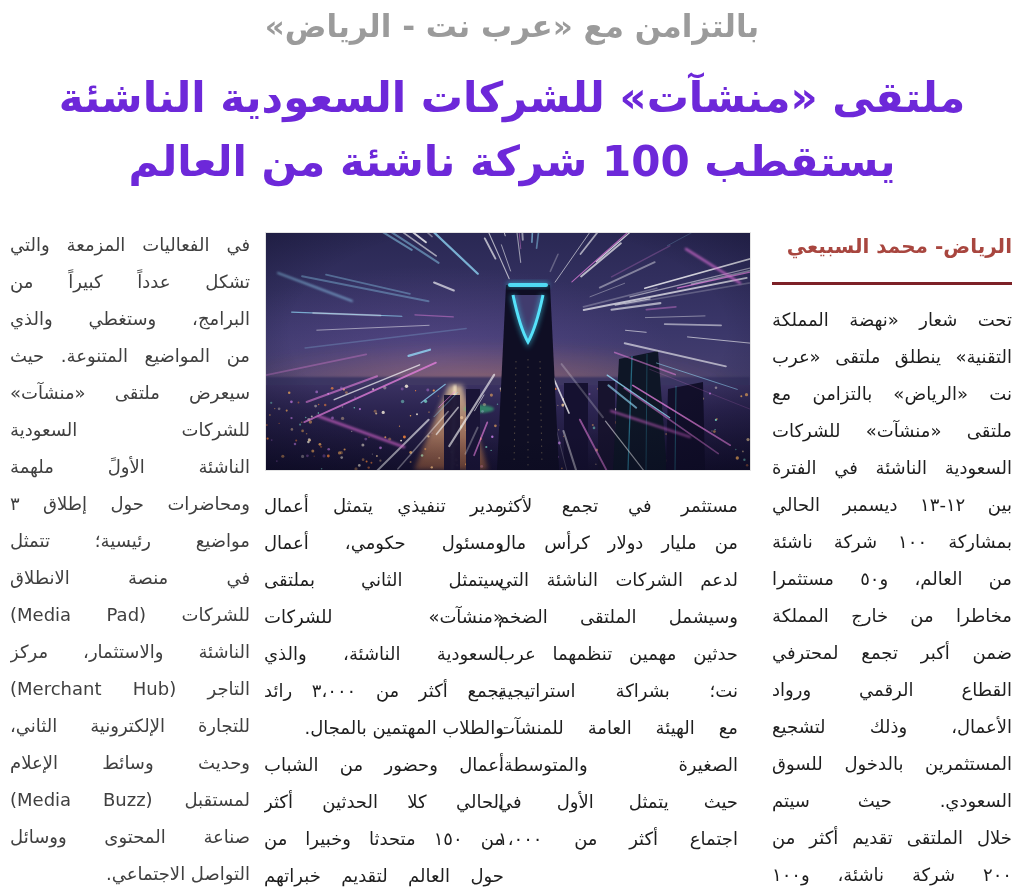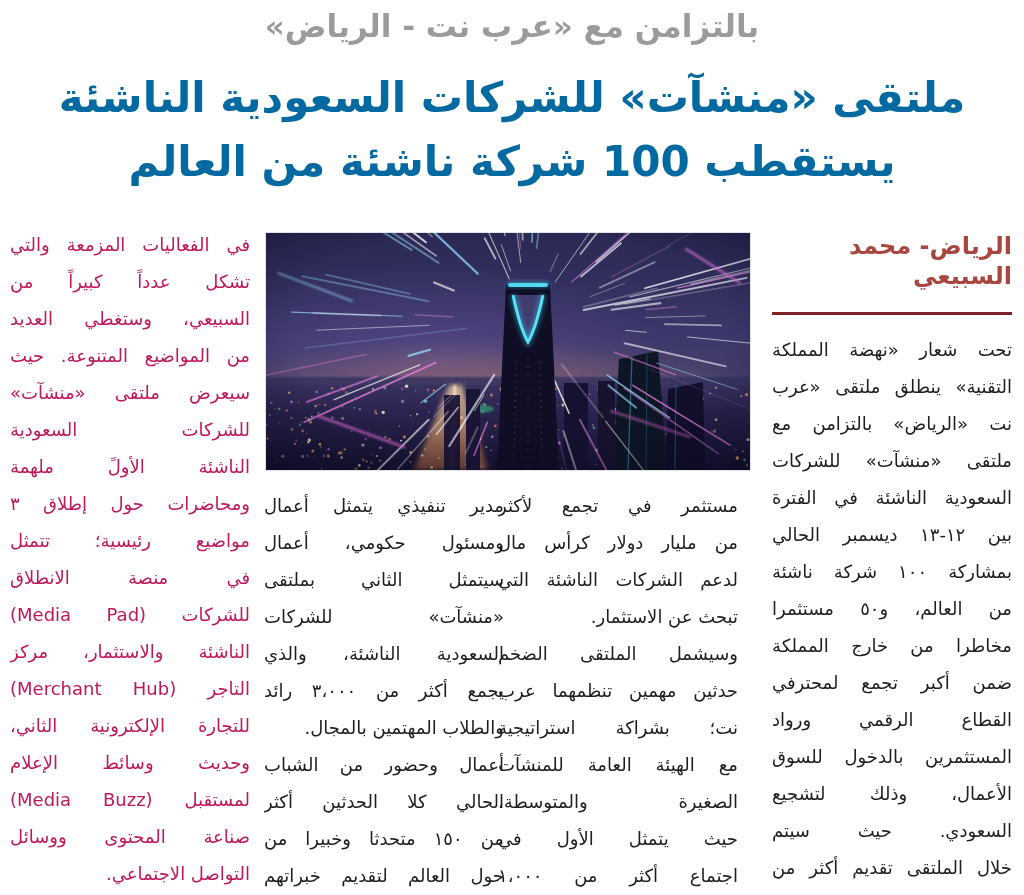--- a/index.html
+++ b/index.html
@@ -21,39 +21,39 @@
     box-shadow:0 0 0 1px #e3e3e3; overflow:hidden; background:#2b2956;
   }
   .photo svg { display:block; width:100%; height:100%; }
 
   .col { position:absolute; width:240px; }
   .col-1 { left:772px; top:229px; }
   .col-2 { left:498px; top:487px; }
   .col-3 { left:264px; top:487px; }
   .col-4 { left:10px;  top:226px; }
 
-  .byline { font-size:24px; font-weight:bold; line-height:30px; margin-top:2px; text-align:right; }
+  .byline { font-size:20px; font-weight:bold; line-height:30px; margin-top:2px; text-align:right; }
   .byline-rule { height:3px; width:100%; margin-top:21px; }
   .col-1 .col-text { margin-top:16px; }
 
   .tline {
     font-size:18px; line-height:37px;
     text-align:justify; text-align-last:justify;
     white-space:nowrap; overflow:hidden;
   }
   .tline.para-end { text-align-last:right; }
 </style>
 </head>
 <body style="background: rgb(255, 255, 255);">
 
 <div class="page">
 
   <div class="kicker" style="color: rgb(155, 155, 155);">بالتزامن مع «عرب نت - الرياض»</div>
 
-  <h1 class="headline" style="color: #0369a1;"><span>ملتقى «منشآت» للشركات السعودية الناشئة</span><br><span>يستقطب 100 شركة ناشئة من العالم</span></h1>
+  <h1 class="headline" style="color: #6d28d9;"><span>ملتقى «منشآت» للشركات السعودية الناشئة</span><br><span>يستقطب 100 شركة ناشئة من العالم</span></h1>
 
   <div class="photo" aria-label="Night aerial view of Riyadh skyline with Kingdom Centre tower lit in cyan and warp-speed light streaks">
     <svg viewBox="0 0 484 237" preserveAspectRatio="none">
       <defs>
         <linearGradient id="skyG" x1="0" y1="0" x2="0" y2="1">
           <stop offset="0" stop-color="#2a2854"></stop>
           <stop offset="0.42" stop-color="#3b376a"></stop>
           <stop offset="0.62" stop-color="#46406f"></stop>
           <stop offset="0.75" stop-color="#4b4070"></stop>
           <stop offset="1" stop-color="#2b2650"></stop>
@@ -489,34 +489,33 @@
         <div class="tline">التقنية» ينطلق ملتقى «عرب</div>
         <div class="tline">نت «الرياض» بالتزامن مع</div>
         <div class="tline">ملتقى «منشآت» للشركات</div>
         <div class="tline">السعودية الناشئة في الفترة</div>
         <div class="tline">بين ١٢-١٣ ديسمبر الحالي</div>
         <div class="tline">بمشاركة ١٠٠ شركة ناشئة</div>
         <div class="tline">من العالم، و٥٠ مستثمرا</div>
         <div class="tline">مخاطرا من خارج المملكة</div>
         <div class="tline">ضمن أكبر تجمع لمحترفي</div>
         <div class="tline">القطاع الرقمي ورواد</div>
+        <div class="tline">الأعمال، وذلك لتشجيع</div>
         <div class="tline">المستثمرين بالدخول للسوق</div>
-        <div class="tline">الأعمال، وذلك لتشجيع</div>
         <div class="tline">السعودي. حيث سيتم</div>
         <div class="tline">خلال الملتقى تقديم أكثر من</div>
         <div class="tline">٢٠٠ شركة ناشئة، و١٠٠</div>
       </div>
   </div>
 
   <div class="col col-2">
     <div class="col-text" style="color: rgb(30, 30, 30);">
         <div class="tline">مستثمر في تجمع لأكثر</div>
         <div class="tline">من مليار دولار كرأس مال</div>
         <div class="tline">لدعم الشركات الناشئة التي</div>
-        <div class="tline para-end">تبحث عن الاستثمار.</div>
         <div class="tline">وسيشمل الملتقى الضخم</div>
         <div class="tline">حدثين مهمين تنظمهما عرب</div>
         <div class="tline">نت؛ بشراكة استراتيجية</div>
         <div class="tline">مع الهيئة العامة للمنشآت</div>
         <div class="tline">الصغيرة والمتوسطة،</div>
         <div class="tline">حيث يتمثل الأول في</div>
         <div class="tline">اجتماع أكثر من ١،٠٠٠</div>
       </div>
   </div>
 
@@ -530,24 +529,24 @@
         <div class="tline">يجمع أكثر من ٣،٠٠٠ رائد</div>
         <div class="tline para-end">والطلاب المهتمين بالمجال.</div>
         <div class="tline">أعمال وحضور من الشباب</div>
         <div class="tline">الحالي كلا الحدثين أكثر</div>
         <div class="tline">من ١٥٠ متحدثا وخبيرا من</div>
         <div class="tline">حول العالم لتقديم خبراتهم</div>
       </div>
   </div>
 
   <div class="col col-4">
-    <div class="col-text" style="color: #be185d;">
+    <div class="col-text" style="color: #404040;">
         <div class="tline">في الفعاليات المزمعة والتي</div>
         <div class="tline">تشكل عدداً كبيراً من</div>
-        <div class="tline">السبيعي، وستغطي العديد</div>
+        <div class="tline">البرامج، وستغطي والذي</div>
         <div class="tline">من المواضيع المتنوعة. حيث</div>
         <div class="tline">سيعرض ملتقى «منشآت»</div>
         <div class="tline">للشركات السعودية</div>
         <div class="tline">الناشئة الأولً ملهمة</div>
         <div class="tline">ومحاضرات حول إطلاق ٣</div>
         <div class="tline">مواضيع رئيسية؛ تتمثل</div>
         <div class="tline">في منصة الانطلاق</div>
         <div class="tline">للشركات ⁦(Media Pad)⁩</div>
         <div class="tline">الناشئة والاستثمار، مركز</div>
         <div class="tline">التاجر ⁦(Merchant Hub)⁩</div>

